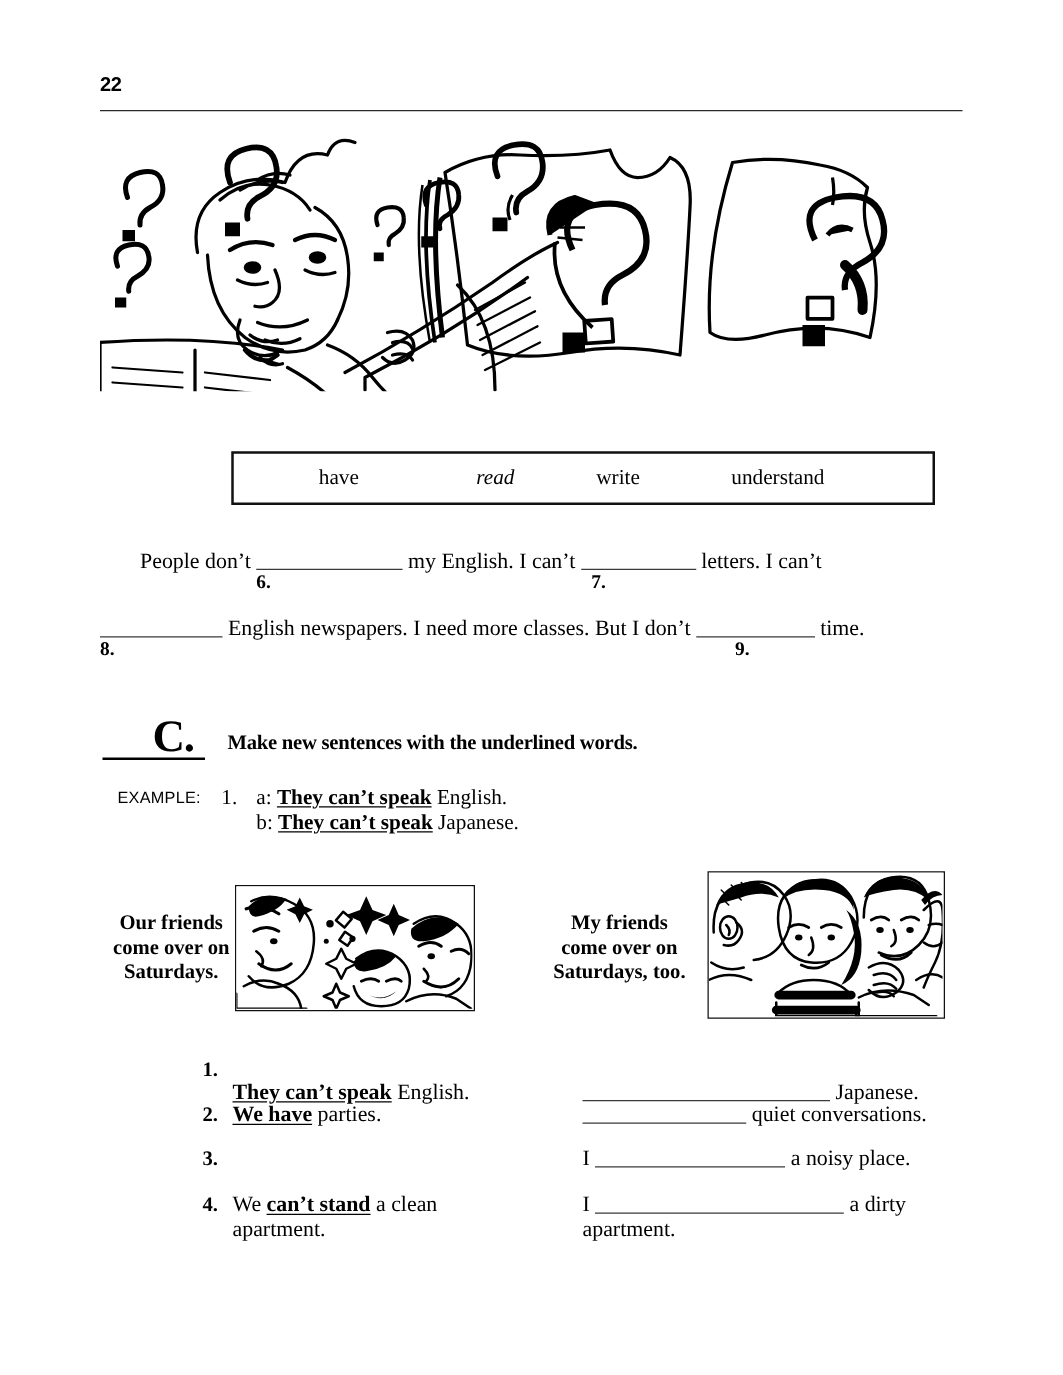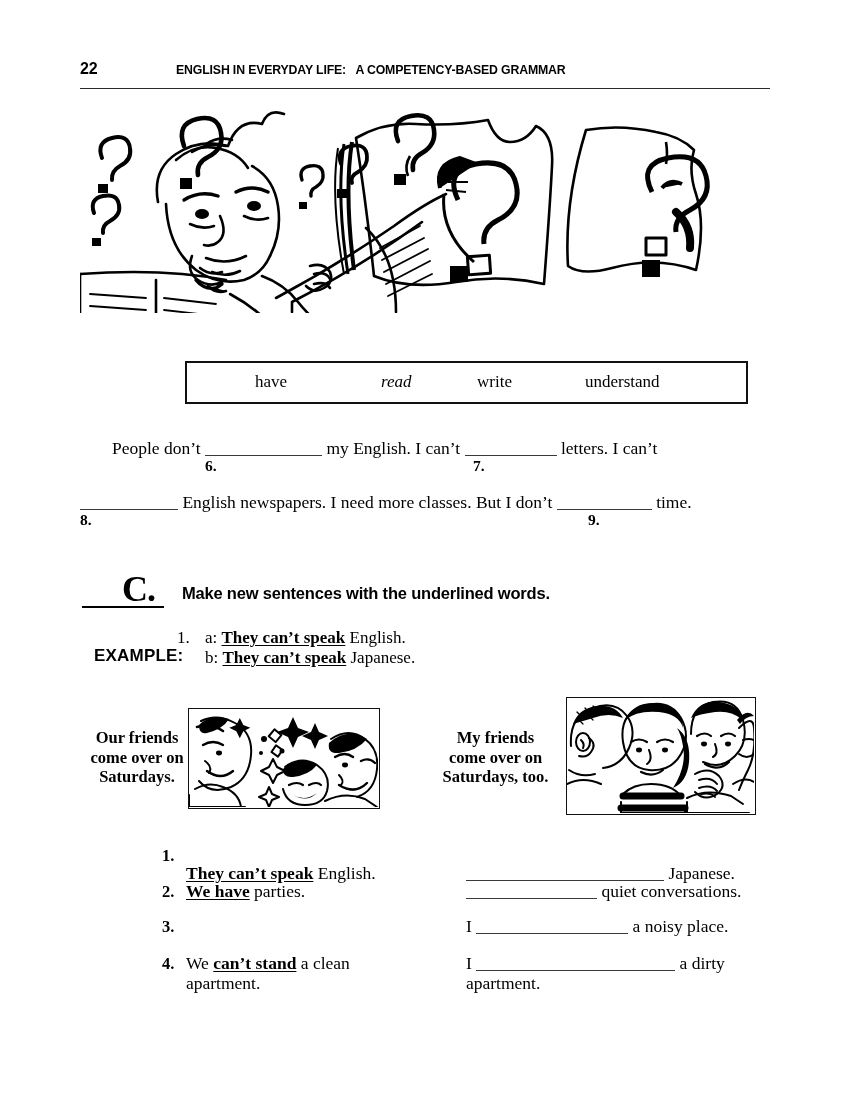--- a/index.html
+++ b/index.html
@@ -129,32 +129,32 @@
     position: absolute;
     left: 122px; top: 568px;
     font-family: "Liberation Serif", serif;
     font-weight: bold;
     font-size: 36px;
     letter-spacing: -1px;
   }
   .sec-title {
     position: absolute;
     left: 182px; top: 584px;
-    font-family: Liberation Sans, sans-serif;
+    font-family: Liberation Serif, serif;
     font-weight: bold;
     font-size: 16.5px;
     letter-spacing: -0.2px;
   }
 
   .example-label {
     position: absolute;
-    left: 94px; top: 646px;
+    left: 94px; top: 630px;
     font-family: "Liberation Sans", sans-serif;
-    font-weight: bold;
-    font-size: 17px;
+    font-weight: normal;
+    font-size: 13px;
     letter-spacing: 0.2px;
   }
   .example-num {
     position: absolute;
     left: 177px; top: 628px;
     font-size: 17px;
   }
   .example-a {
     position: absolute;
     left: 205px; top: 628px;
@@ -233,21 +233,20 @@
   .ab3 { width: 152px; }
   .ab4 { width: 199px; }
 </style>
 </head>
 <body>
 
 <div class="page">
 
   <div class="header-row">
     <div class="page-number">22</div>
-    <div class="book-title">ENGLISH IN EVERYDAY LIFE:   A COMPETENCY-BASED GRAMMAR</div>
   </div>
   <div class="header-rule"></div>
 
   <div class="illustration">
     <svg width="660" height="205" viewBox="0 0 660 205" xmlns="http://www.w3.org/2000/svg">
       <g fill="none" stroke="#000" stroke-width="2.6" stroke-linecap="round" stroke-linejoin="round">
 
         <path d="M22 50 q-6 -16 10 -20 q16 -4 18 10 q2 12 -10 18 q-9 5 -8 14" stroke-width="4"></path>
         <rect x="18" y="76" width="10" height="9" fill="#000" stroke="none"></rect>
         <path d="M14 105 q-5 -14 9 -17 q14 -3 16 9 q2 10 -9 16 q-8 4 -7 12" stroke-width="4"></path>

